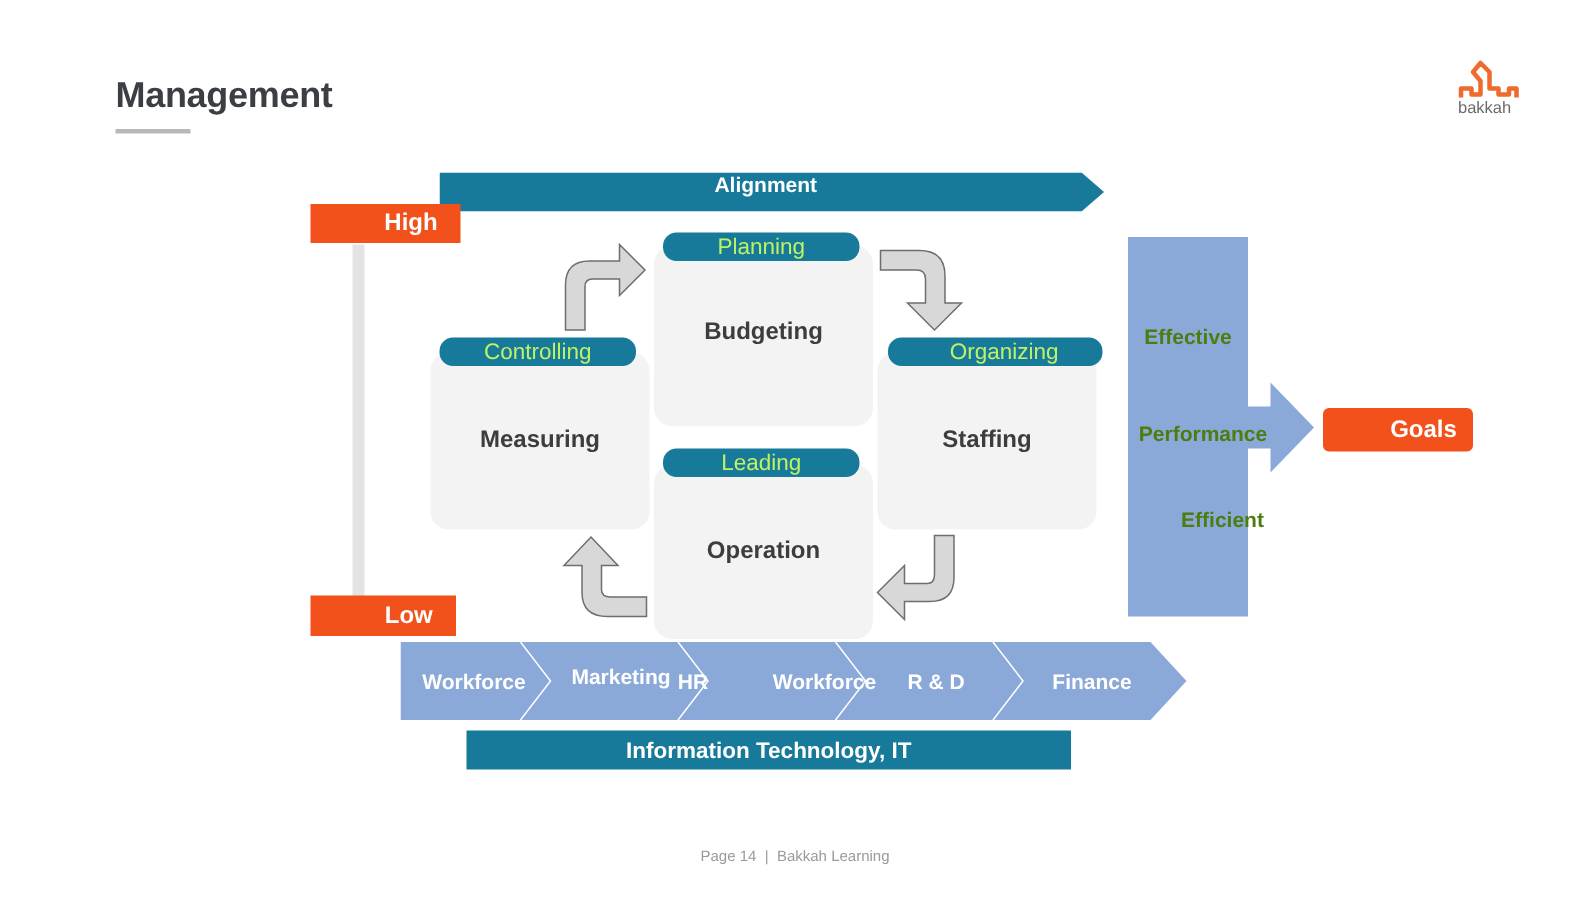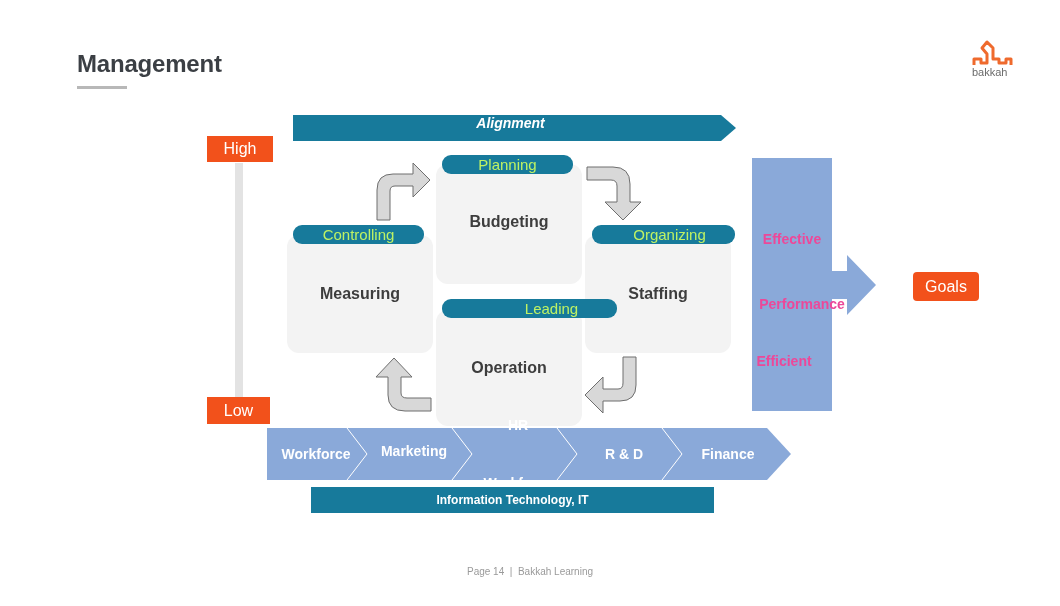--- a/index.html
+++ b/index.html
@@ -11,49 +11,49 @@
   .title {
     left: 77px; top: 50px; font-size: 24px; font-weight: bold; color: #3b3f44; letter-spacing: -0.2px;
   }
   .title-underline { left: 77px; top: 86px; width: 50px; height: 3px; background: #b8b8b8; }
   .logo { left: 968px; top: 38px; width: 50px; height: 44px; }
   .logo-text { left: 972px; top: 66px; font-size: 11px; color: #6b6b6b; }
 
   .banner-text { color: #fff; font-weight: bold; font-size: 14px; display: flex; align-items: center; justify-content: center; }
 
   .orange-badge {
-    background: #f2511b; color: #fff; font-weight: normal; font-size: 16px;
-    display: flex; align-items: center; justify-content: center;
+    background: #f2511b; color: #fff; font-weight: bold; font-size: 16px;
+    display: flex; align-items: center; justify-content: center; padding-left: 34px;
   }
   .vbar { left: 235px; top: 163px; width: 8px; height: 235px; background: #e3e3e3; }
 
   .card { background: #f3f3f3; border-radius: 12px; display: flex; align-items: center; justify-content: center;
           font-size: 16px; font-weight: bold; color: #3d3d3d; }
   .pill { background: #177a9b; color: #bef264; border-radius: 9px; font-size: 15px;
           display: flex; align-items: center; justify-content: center; line-height: 1; }
 
-  .perf-text { color: #ec4899; font-weight: bold; font-size: 14px; margin-top: 15px; }
+  .perf-text { color: #4d7c0f; font-weight: bold; font-size: 14px; }
   .chev-text { color: #fff; font-weight: bold; font-size: 14px; text-align: center; line-height: 15px;
                display: flex; align-items: center; justify-content: center; }
   .footer { left: 0; width: 1060px; top: 566px; text-align: center; font-size: 10px; color: #9a9a9a; }
 </style>
 </head>
 <body>
 
 <div class="abs title">Management</div>
 <div class="abs title-underline"></div>
 <svg class="abs logo" viewBox="0 0 50 44">
   <path d="M6 27 L6 21 L13 21 L13 25 L19 25 L19 16 L14 10 L19 4 L25 10 L25 21 L31 21 L31 25 L38 25 L38 21 L43 21 L43 27" fill="none" stroke="#ef6a2d" stroke-width="3" stroke-linejoin="round"></path>
 </svg>
 <div class="abs logo-text">bakkah</div>
 
 <svg class="abs" style="left:293px; top:115px;" width="445" height="26">
   <polygon points="0,0 428,0 443,13 428,26 0,26" fill="#177a9b"></polygon>
 </svg>
-<div class="abs banner-text" style="left:293px; top:115px; width:435px; height:16px;font-style:italic;">Alignment</div>
+<div class="abs banner-text" style="left:293px; top:115px; width:435px; height:16px;">Alignment</div>
 
 <div class="abs vbar"></div>
 <div class="abs orange-badge" style="left:207px; top:136px; width:66px; height:26px;">High</div>
 <div class="abs orange-badge" style="left:207px; top:397px; width:63px; height:27px;">Low</div>
 
 <div class="abs card" style="left:436px; top:164px; width:146px; height:120px; padding-bottom:0;">
   <span style="margin-top:-4px;">Budgeting</span>
 </div>
 <div class="abs card" style="left:287px; top:235px; width:146px; height:118px;">
   <span>Measuring</span>
@@ -61,55 +61,55 @@
 <div class="abs card" style="left:585px; top:235px; width:146px; height:118px;">
   <span>Staffing</span>
 </div>
 <div class="abs card" style="left:436px; top:310px; width:146px; height:116px;">
   <span>Operation</span>
 </div>
 
 <div class="abs pill" style="left:442px; top:155px; width:131px; height:19px;">Planning</div>
 <div class="abs pill" style="left:293px; top:225px; width:131px; height:19px;">Controlling</div>
 <div class="abs pill" style="left:592px; top:225px; width:131px; height:19px;padding-left:12px;">Organizing</div>
-<div class="abs pill" style="left:442px; top:299px; width:131px; height:19px;padding-left:44px;">Leading</div>
+<div class="abs pill" style="left:442px; top:299px; width:131px; height:19px;">Leading</div>
 
 <svg class="abs" style="left:370px; top:160px;" width="66" height="62">
   <path d="M7 60 L7 30 Q7 14 23 14 L43 14 L43 3 L60 20 L43 37 L43 26 L25 26 Q20 26 20 31 L20 60 Z" fill="#d8d8d8" stroke="#6e6e6e" stroke-width="1"></path>
 </svg>
 <svg class="abs" style="left:585px; top:164px;" width="62" height="58">
   <path d="M2 3 L28 3 Q45 3 45 20 L45 38 L56 38 L38 56 L20 38 L32 38 L32 22 Q32 16 26 16 L2 16 Z" fill="#d8d8d8" stroke="#6e6e6e" stroke-width="1"></path>
 </svg>
 <svg class="abs" style="left:583px; top:355px;" width="60" height="62">
   <path d="M53 2 L53 30 Q53 46 37 46 L20 46 L20 58 L2 40 L20 22 L20 34 L35 34 Q40 34 40 28 L40 2 Z" fill="#d8d8d8" stroke="#6e6e6e" stroke-width="1"></path>
 </svg>
 <svg class="abs" style="left:371px; top:355px;" width="62" height="58">
   <path d="M60 56 L34 56 Q17 56 17 40 L17 22 L5 22 L23 3 L41 22 L30 22 L30 38 Q30 43 36 43 L60 43 Z" fill="#d8d8d8" stroke="#6e6e6e" stroke-width="1"></path>
 </svg>
 
 <svg class="abs" style="left:752px; top:158px;" width="130" height="254">
   <rect x="0" y="0" width="80" height="253" fill="#8aa9d9"></rect>
   <polygon points="80,113 95,113 95,97 124,127 95,157 95,141 80,141" fill="#8aa9d9"></polygon>
 </svg>
 <div class="abs perf-text" style="left:752px; top:216px; width:80px; text-align:center;">Effective</div>
 <div class="abs perf-text" style="left:752px; top:281px; width:100px; text-align:center;">Performance</div>
-<div class="abs perf-text" style="left:744px; top:338px; width:80px; text-align:center;">Efficient</div>
-<div class="abs orange-badge" style="left:882px; top:272px; width:66px; height:29px; border-radius:4px;margin-left:31px;">Goals</div>
+<div class="abs perf-text" style="left:775px; top:338px; width:80px; text-align:center;">Efficient</div>
+<div class="abs orange-badge" style="left:882px; top:272px; width:66px; height:29px; border-radius:4px;">Goals</div>
 
 <svg class="abs" style="left:267px; top:428px;" width="528" height="53">
   <polygon points="0,0 500,0 524,26 500,52 0,52" fill="#8aa9d9"></polygon>
   <polyline points="80,0 100,26 80,52" fill="none" stroke="#ffffff" stroke-width="1"></polyline>
   <polyline points="185,0 205,26 185,52" fill="none" stroke="#ffffff" stroke-width="1"></polyline>
   <polyline points="290,0 310,26 290,52" fill="none" stroke="#ffffff" stroke-width="1"></polyline>
   <polyline points="395,0 415,26 395,52" fill="none" stroke="#ffffff" stroke-width="1"></polyline>
 </svg>
 <div class="abs chev-text" style="left:272px; top:428px; width:88px; height:52px;">Workforce</div>
 <div class="abs chev-text" style="left:370px; top:428px; width:88px; height:46px;">Marketing</div>
-<div class="abs chev-text" style="left:474px; top:428px; width:88px; height:52px; flex-direction:column;gap:43px;">
+<div class="abs chev-text" style="left:474px; top:428px; width:88px; height:52px; flex-direction:row;gap:43px;">
   <span>HR</span>
   <span>Workforce</span>
 </div>
 <div class="abs chev-text" style="left:580px; top:428px; width:88px; height:52px;">R &amp; D</div>
 <div class="abs chev-text" style="left:684px; top:428px; width:88px; height:52px;">Finance</div>
 
-<div class="abs banner-text" style="left:311px; top:487px; width:403px; height:26px; background:#177a9b; font-size:12px;">Information Technology, IT</div>
+<div class="abs banner-text" style="left:311px; top:487px; width:403px; height:26px; background:#177a9b; font-size:15px;">Information Technology, IT</div>
 
 <div class="abs footer" style="white-space:pre;">Page 14  |  Bakkah Learning</div>
 
 </body></html>

